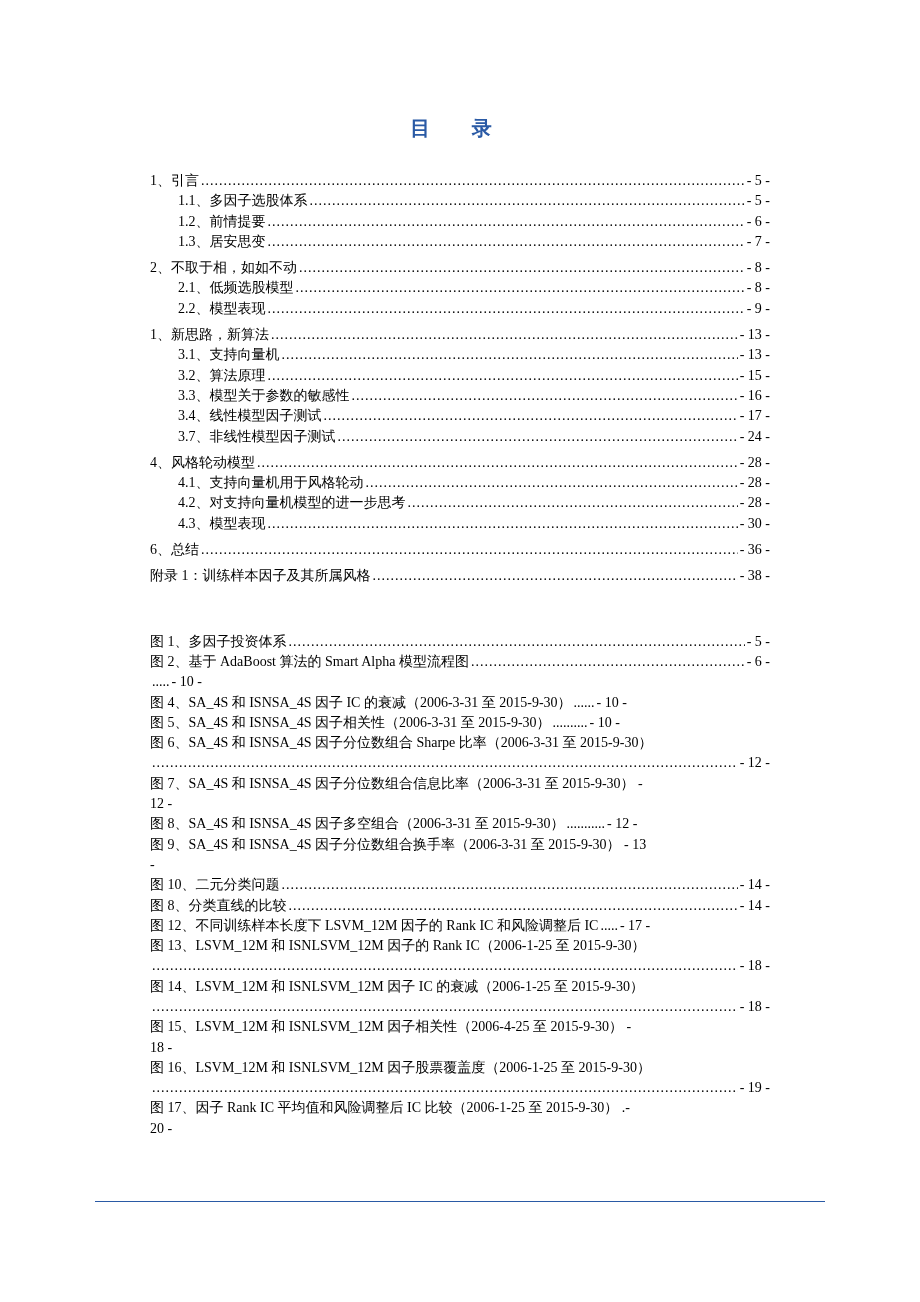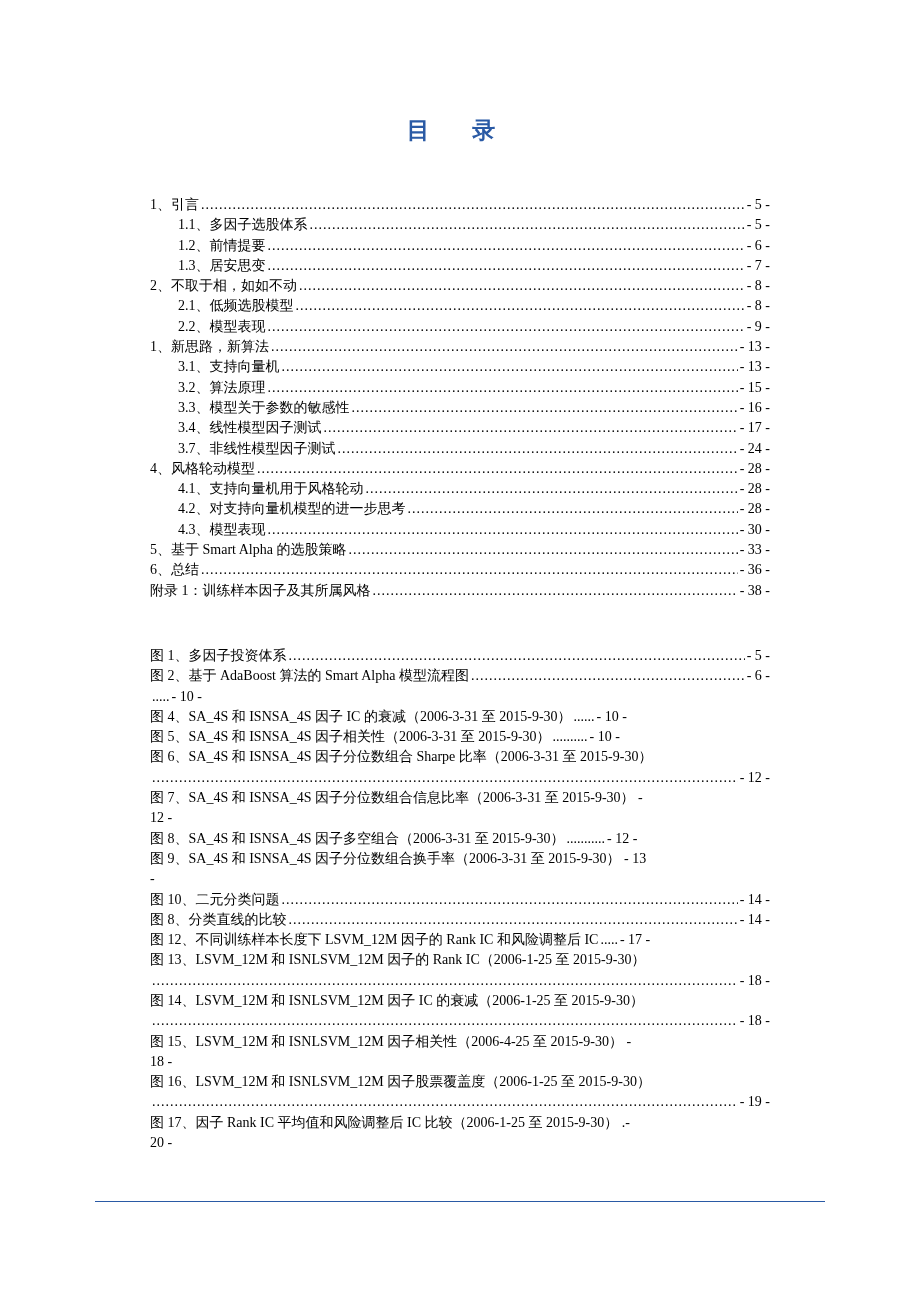--- a/index.html
+++ b/index.html
@@ -8,35 +8,35 @@
     height: 1302px;
     background: #fff;
     font-family: "SimSun", "Songti SC", serif;
     font-size: 14px;
     color: #000;
     position: relative;
     padding: 115px 150px 0 150px;
   }
   .title {
     text-align: center;
-    font-size: 23px;
+    font-size: 20px;
     color: #2a5aa5;
     font-weight: bold;
     letter-spacing: 18px;
-    margin-bottom: 49px;
+    margin-bottom: 29px;
     font-family: "SimHei", "Heiti SC", sans-serif;
   }
   .toc-block { margin-bottom: 45px; }
   .toc-row {
     display: flex;
     align-items: baseline;
     line-height: 1.45;
     font-size: 14px;
   }
-  .toc-row.indent-0 { padding-left: 0; }
+  .toc-row.indent-0 { padding-left: 0; margin-top: 6px; }
   .toc-row.indent-1 { padding-left: 28px; }
   .toc-label { white-space: nowrap; flex-shrink: 0; }
   .toc-leader {
     flex: 1;
     overflow: hidden;
     white-space: nowrap;
     letter-spacing: 1px;
     color: #000;
     margin: 0 2px;
   }
@@ -144,25 +144,20 @@
       <span class="toc-label">4.2、对支持向量机模型的进一步思考</span>
       <span class="toc-leader"></span>
       <span class="toc-page">- 28 -</span>
     </div>
     <div class="toc-row indent-1">
       <span class="toc-label">4.3、模型表现</span>
       <span class="toc-leader"></span>
       <span class="toc-page">- 30 -</span>
     </div>
     <div class="toc-row indent-0">
-      <span class="toc-label">5、基于 Smart Alpha 的选股策略</span>
-      <span class="toc-leader"></span>
-      <span class="toc-page">- 33 -</span>
-    </div>
-    <div class="toc-row indent-0">
       <span class="toc-label">6、总结</span>
       <span class="toc-leader"></span>
       <span class="toc-page">- 36 -</span>
     </div>
     <div class="toc-row indent-0">
       <span class="toc-label">附录 1：训练样本因子及其所属风格</span>
       <span class="toc-leader"></span>
       <span class="toc-page">- 38 -</span>
     </div>
   </div>

